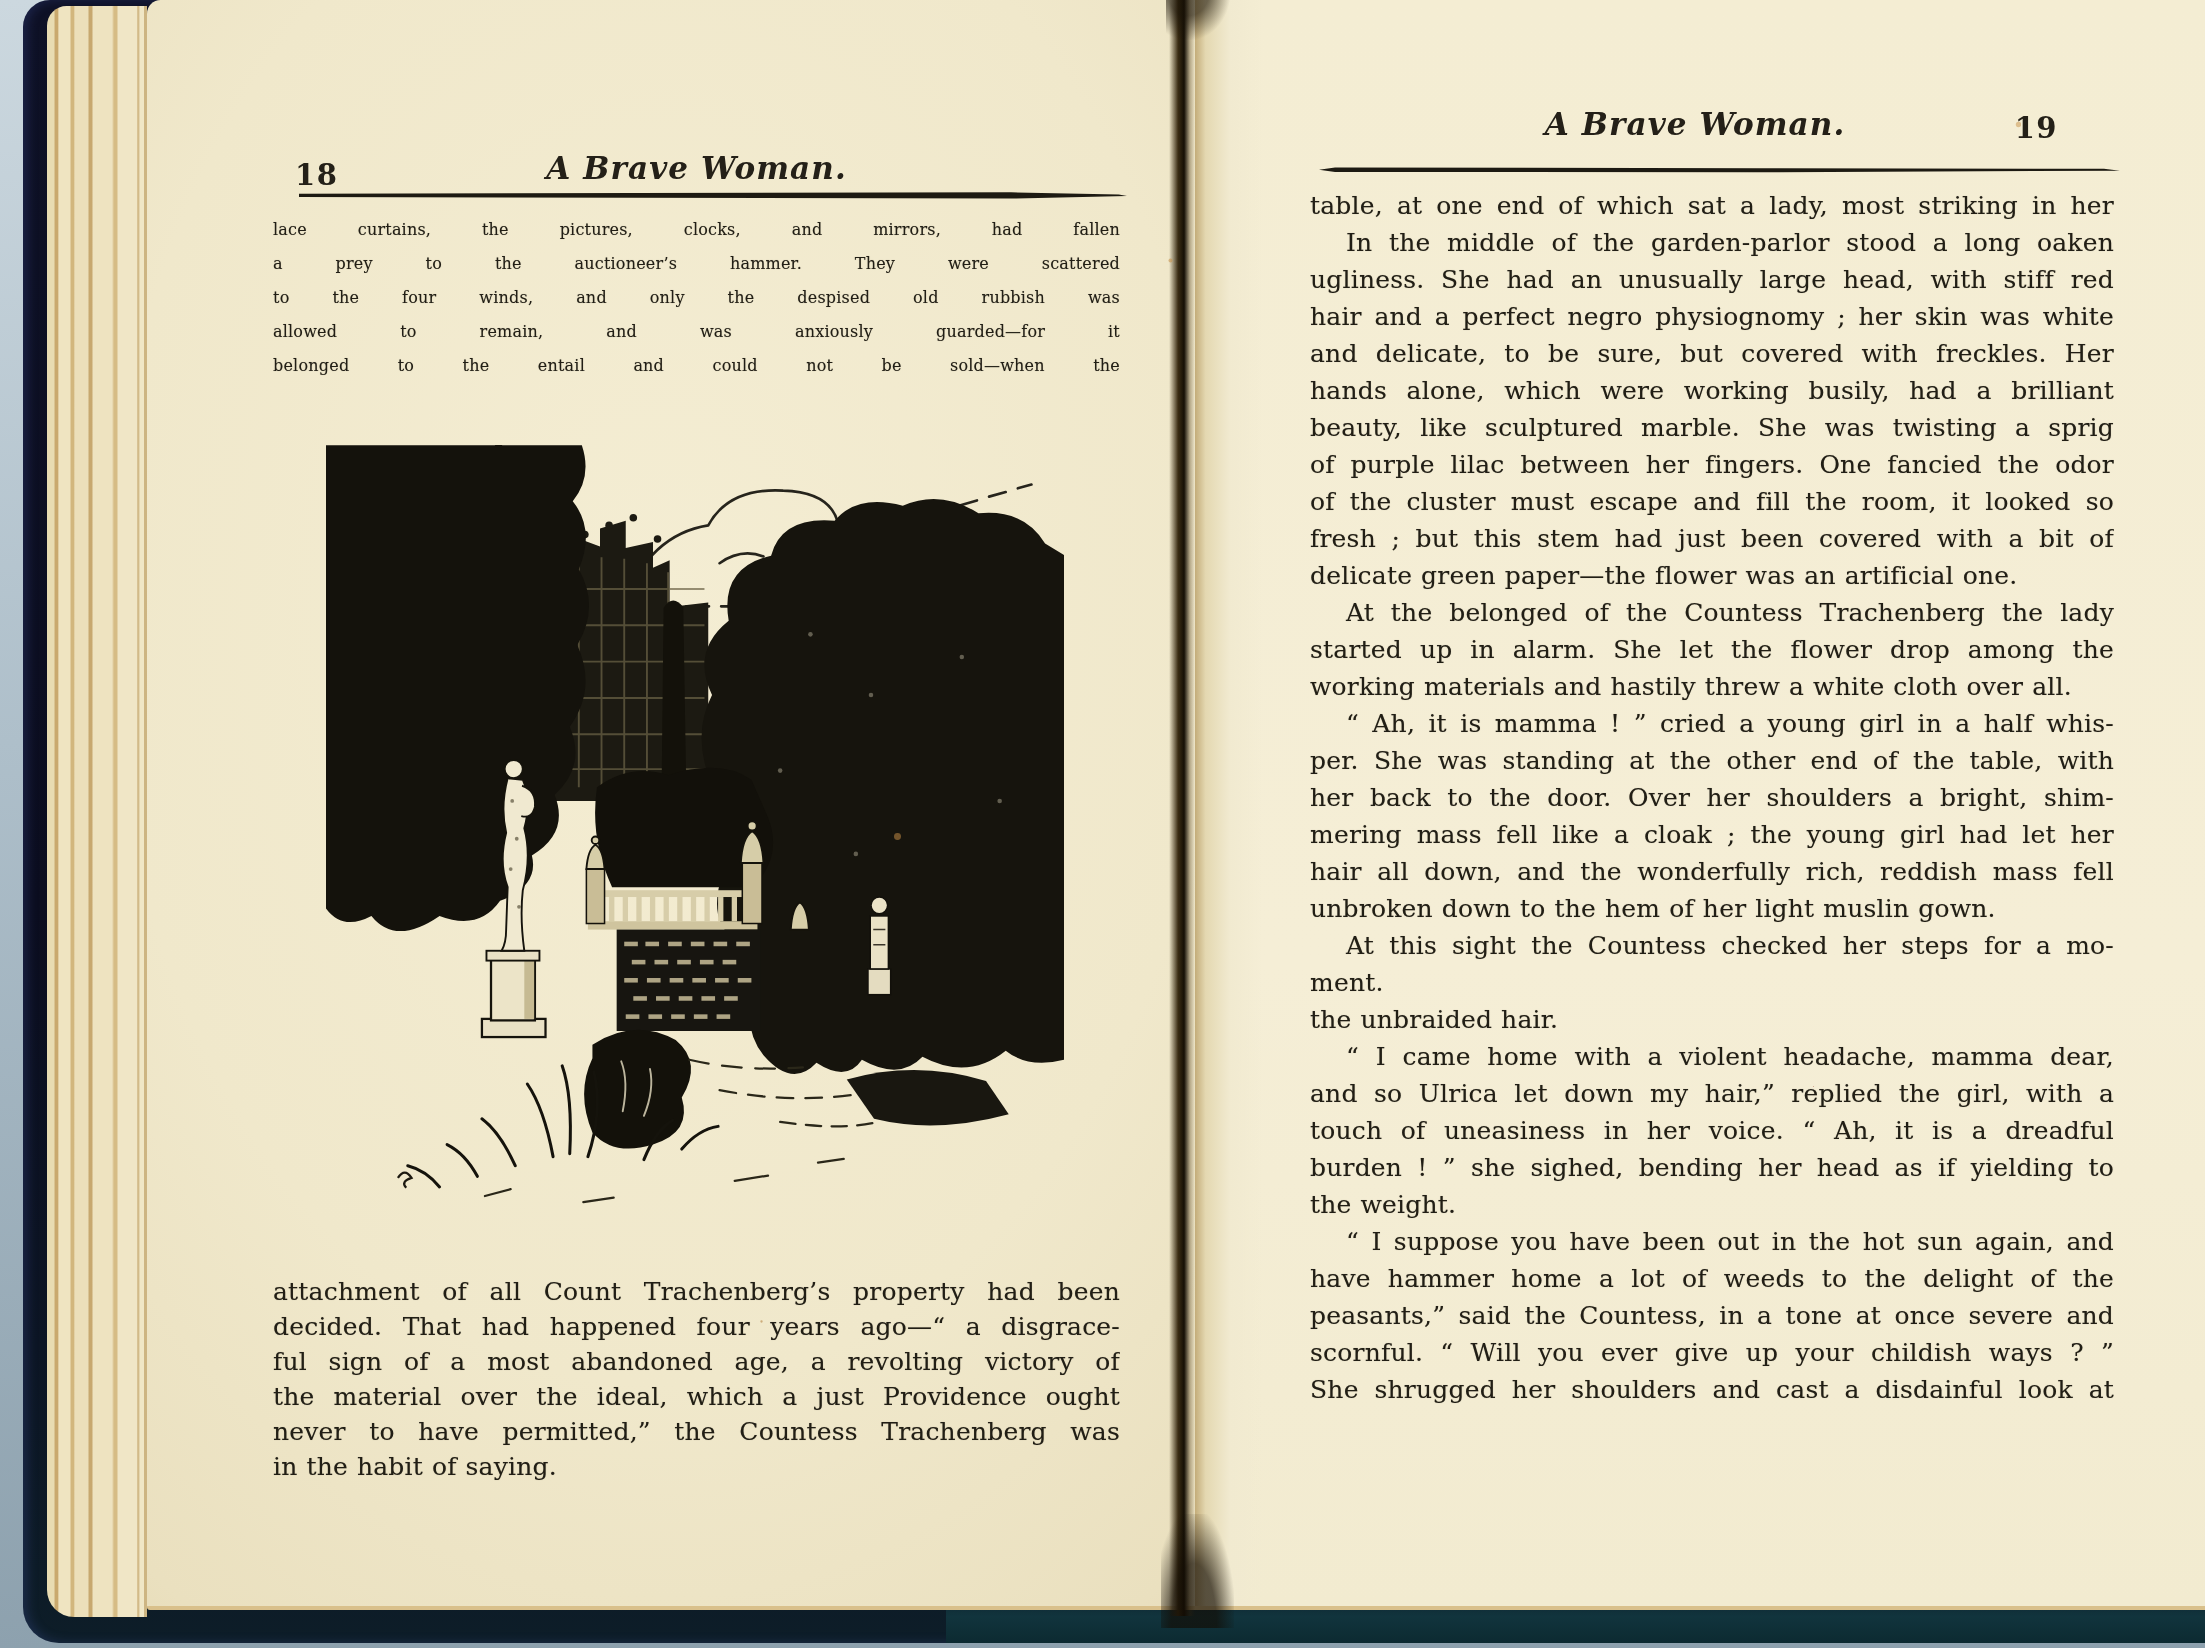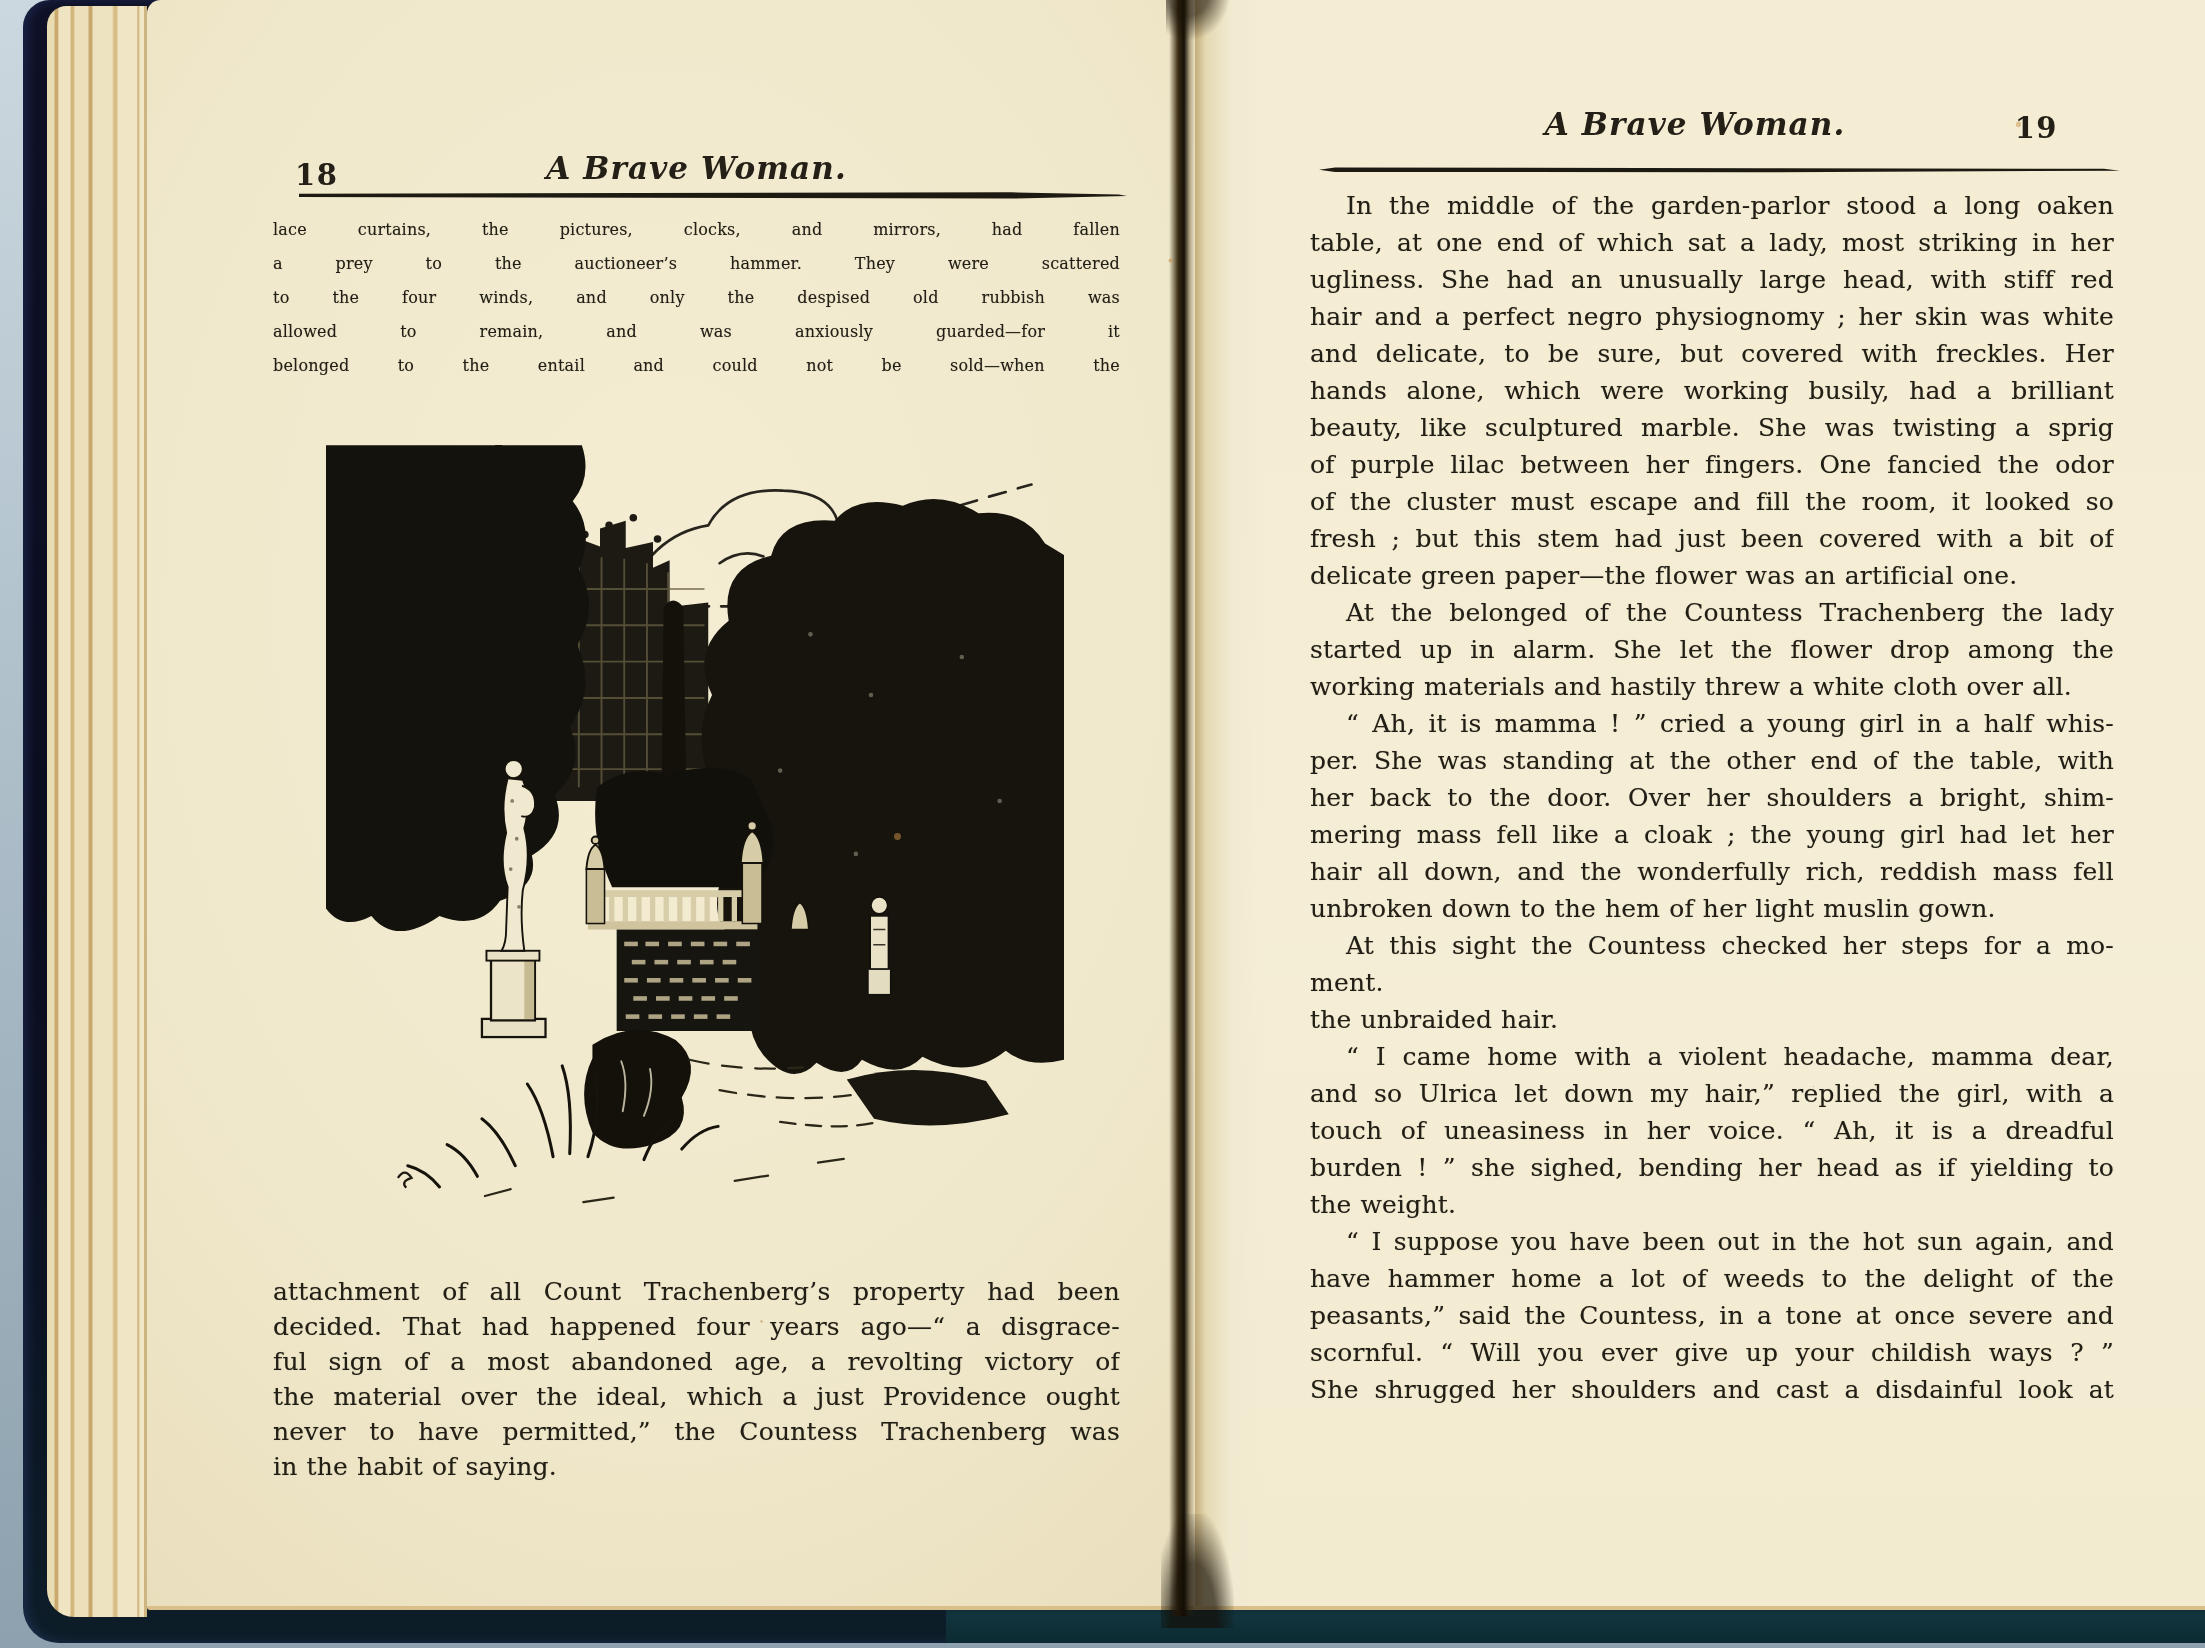--- a/index.html
+++ b/index.html
@@ -252,22 +252,22 @@
         <div class="line short">in the habit of saying.</div>
       </div>
   </div>
 
   <div class="page right-page">
     <div class="runhead" style="left:98px;top:106px;width:804px;">A Brave Woman.</div>
     <div class="pagenum" style="left:101px;top:111px;width:804px;text-align:right;padding-right:42px;box-sizing:border-box;">19</div>
     <div class="rule r" style="left:124px;top:167px;width:801px;height:6px;"></div>
 
     <div class="col right-lines" style="left:115px;top:191px;width:804px;">
+        <div class="line">table, at one end of which sat a lady, most striking in her</div>
         <div class="line indent">In the middle of the garden-parlor stood a long oaken</div>
-        <div class="line">table, at one end of which sat a lady, most striking in her</div>
         <div class="line">ugliness.  She had an unusually large head, with stiff red</div>
         <div class="line">hair and a perfect negro physiognomy ; her skin was white</div>
         <div class="line">and delicate, to be sure, but covered with freckles.  Her</div>
         <div class="line">hands alone, which were working busily, had a brilliant</div>
         <div class="line">beauty, like sculptured marble.  She was twisting a sprig</div>
         <div class="line">of purple lilac between her fingers.  One fancied the odor</div>
         <div class="line">of the cluster must escape and fill the room, it looked so</div>
         <div class="line">fresh ; but this stem had just been covered with a bit of</div>
         <div class="line short">delicate green paper—the flower was an artificial one.</div>
         <div class="line indent">At the belonged of the Countess Trachenberg the lady</div>

